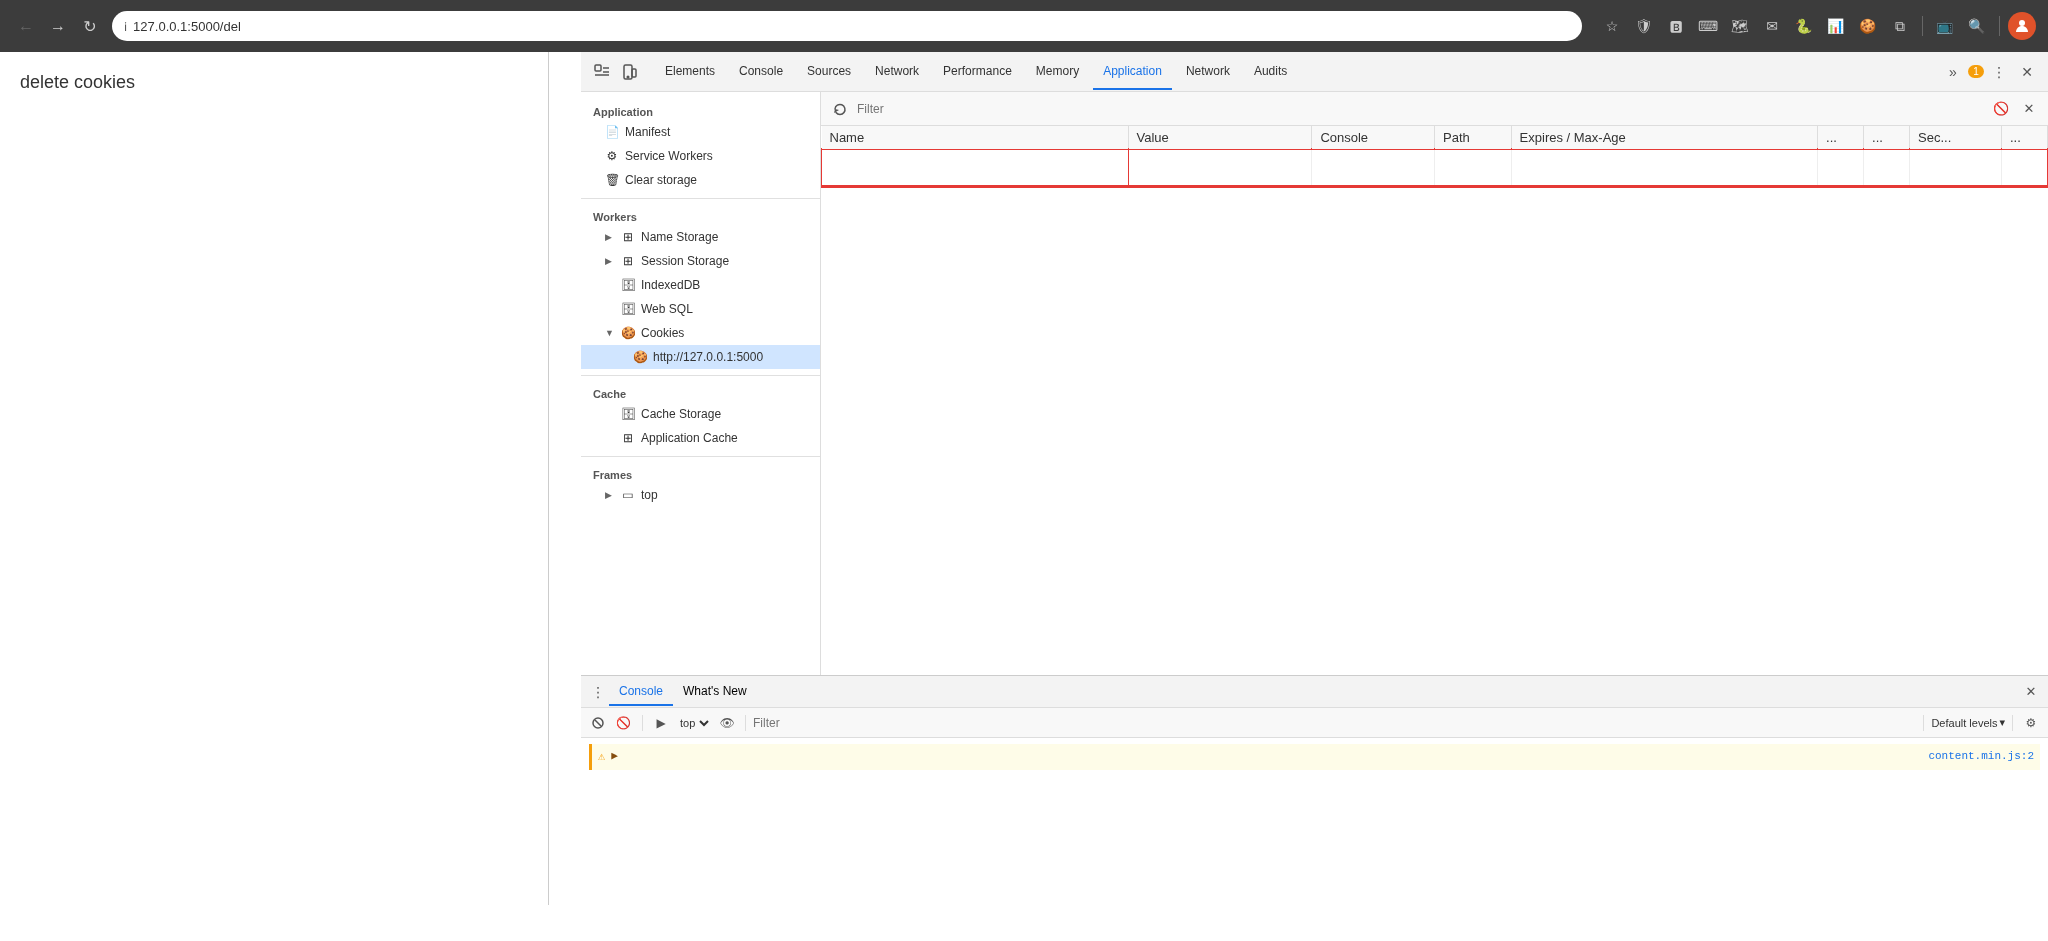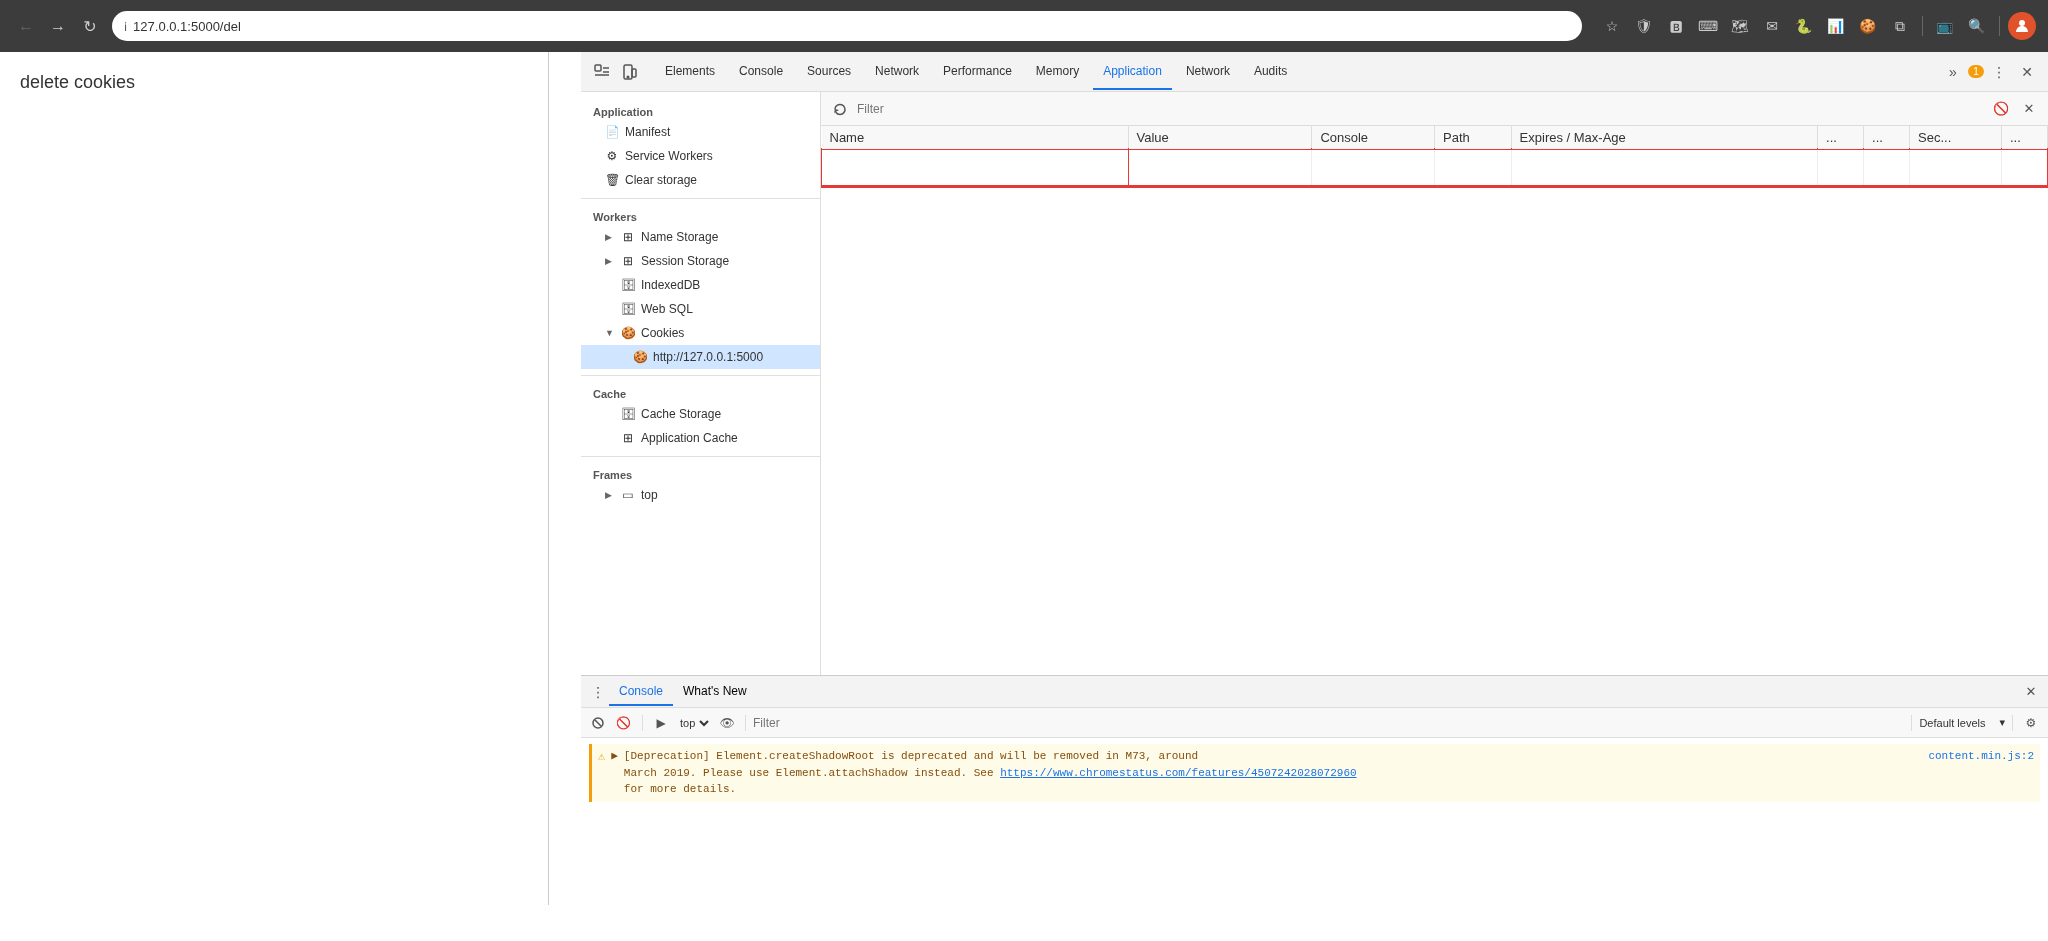--- a/index.html
+++ b/index.html
@@ -257,21 +257,21 @@
       height: 30px;
       background: #f8f8f8;
     }
     .console-toolbar-btn {
       width: 22px; height: 22px; border: none; background: none; cursor: pointer;
       font-size: 12px; color: #555; display: flex; align-items: center; justify-content: center;
       border-radius: 3px;
     }
     .console-level-select {
       font-size: 11px; color: #333; background: none; border: none; cursor: pointer;
-      display: flex; align-items: center; gap: 14px;
+      display: flex; align-items: center; gap: 2px;
     }
     .console-filter-input {
       flex: 1;
       border: none; background: transparent; font-size: 12px; outline: none; color: #333;
     }
     .console-toolbar-divider { width: 1px; height: 16px; background: #ddd; margin: 0 3px; }
     .console-content {
       flex: 1;
       overflow-y: auto;
       padding: 6px 8px;
@@ -556,25 +556,19 @@
           <span>▾</span>
         </div>
         <div class="console-toolbar-divider"></div>
         <button class="settings-btn">⚙</button>
       </div>
 
       <div class="console-content">
         <div class="console-warning">
           <span class="console-warning-icon">⚠</span>
           <span style="cursor:pointer;">▶</span>
-          <span>
-            [Deprecation] Element.createShadowRoot is deprecated and will be removed in M73, around<br>
-            March 2019. Please use Element.attachShadow instead. See
-            <span class="console-link">https://www.chromestatus.com/features/4507242028072960</span><br>
-            for more details.
-          </span>
           <span class="console-file">content.min.js:2</span>
         </div>
       </div>
     </div>
 
   </div>
 </div>
 
 </body></html>

